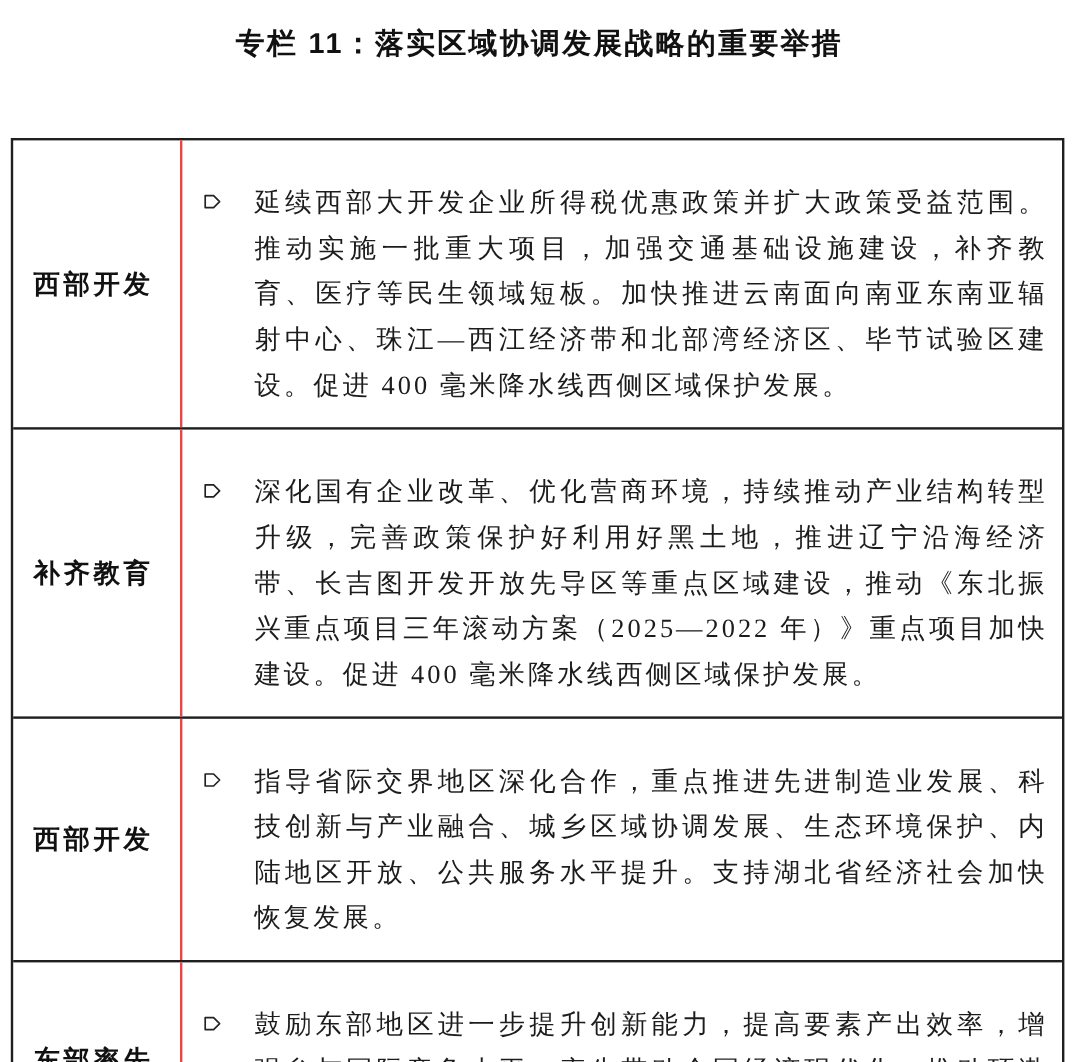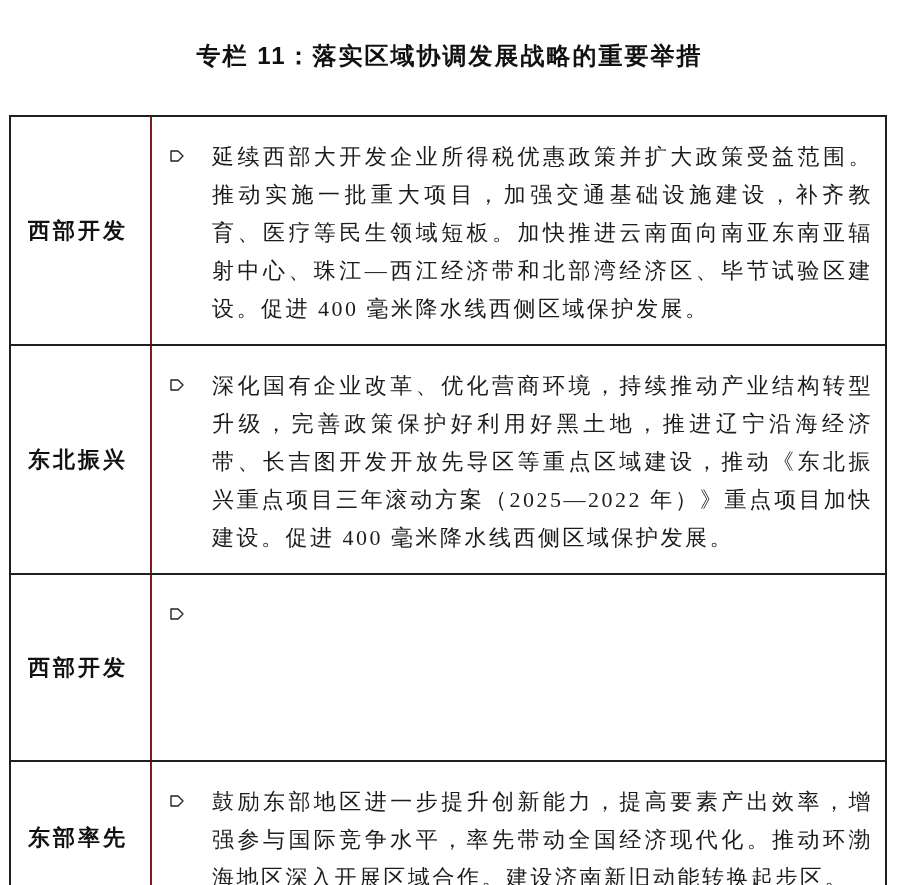--- a/index.html
+++ b/index.html
@@ -9,21 +9,21 @@
     font-family: "Liberation Serif", serif;
     color: #1c1c1c;
   }
   .page {
     width: 899px;
     height: 885px;
     background: #ffffff;
     position: relative;
   }
   .page-title {
-    padding-top: 40px;
+    padding-top: 20px;
     text-align: center;
     font-family: "Liberation Sans", sans-serif;
     font-weight: bold;
     font-size: 24px;
     letter-spacing: 2px;
     color: #111111;
   }
   .box-table {
     position: absolute;
     left: 9px;
@@ -34,36 +34,37 @@
   }
   .trow { display: flex; align-items: stretch; }
   .trow + .trow { border-top: 2px solid #1f1f1f; }
   .trow.h1 { min-height: 202px; }
   .trow.h2 { min-height: 192px; }
   .trow.h3 { min-height: 187px; }
   .trow.h4 { min-height: 147px; }
   .cell-label {
     width: 141px;
     flex: 0 0 141px;
-    border-right: 2px solid #7f1d1d;
+    border-right: 2px solid #ef4444;
     display: flex;
     align-items: center;
     padding-left: 17px;
     font-family: "Liberation Sans", sans-serif;
     font-weight: bold;
     font-size: 22px;
     letter-spacing: 3px;
     color: #111111;
     white-space: nowrap;
   }
   .cell-content {
     flex: 1 1 auto;
     display: flex;
     align-items: flex-start;
     padding: 21px 12px 16px 13px;
+    margin-top: 12px;
   }
   .bullet {
     flex: 0 0 18px;
     width: 18px;
     height: 18px;
     margin: 9px 26px 0 3px;
     display: inline-block;
   }
   .body-text {
     flex: 1 1 auto;
@@ -91,39 +92,40 @@
         <span class="bullet">
           <svg viewBox="0 0 18 18" width="18" height="18">
             <polygon points="3,4 10,4 15,9 10,14 3,14" fill="none" stroke="#222222" stroke-width="1.4" stroke-linejoin="round"></polygon>
           </svg>
         </span>
         <div class="body-text">延续西部大开发企业所得税优惠政策并扩大政策受益范围。推动实施一批重大项目，加强交通基础设施建设，补齐教育、医疗等民生领域短板。加快推进云南面向南亚东南亚辐射中心、珠江—西江经济带和北部湾经济区、毕节试验区建设。促进 400 毫米降水线西侧区域保护发展。</div>
       </div>
     </div>
 
     <div class="trow h2">
-      <div class="cell-label">东北振兴</div>
+      <div class="cell-label">补齐教育</div>
       <div class="cell-content">
         <span class="bullet">
           <svg viewBox="0 0 18 18" width="18" height="18">
             <polygon points="3,4 10,4 15,9 10,14 3,14" fill="none" stroke="#222222" stroke-width="1.4" stroke-linejoin="round"></polygon>
           </svg>
         </span>
         <div class="body-text">深化国有企业改革、优化营商环境，持续推动产业结构转型升级，完善政策保护好利用好黑土地，推进辽宁沿海经济带、长吉图开发开放先导区等重点区域建设，推动《东北振兴重点项目三年滚动方案（2025—2022 年）》重点项目加快建设。促进 400 毫米降水线西侧区域保护发展。</div>
       </div>
     </div>
 
     <div class="trow h3">
       <div class="cell-label">西部开发</div>
       <div class="cell-content">
         <span class="bullet">
           <svg viewBox="0 0 18 18" width="18" height="18">
             <polygon points="3,4 10,4 15,9 10,14 3,14" fill="none" stroke="#222222" stroke-width="1.4" stroke-linejoin="round"></polygon>
           </svg>
         </span>
+        <div class="body-text">指导省际交界地区深化合作，重点推进先进制造业发展、科技创新与产业融合、城乡区域协调发展、生态环境保护、内陆地区开放、公共服务水平提升。支持湖北省经济社会加快恢复发展。</div>
       </div>
     </div>
 
     <div class="trow h4">
       <div class="cell-label">东部率先</div>
       <div class="cell-content">
         <span class="bullet">
           <svg viewBox="0 0 18 18" width="18" height="18">
             <polygon points="3,4 10,4 15,9 10,14 3,14" fill="none" stroke="#222222" stroke-width="1.4" stroke-linejoin="round"></polygon>
           </svg>

